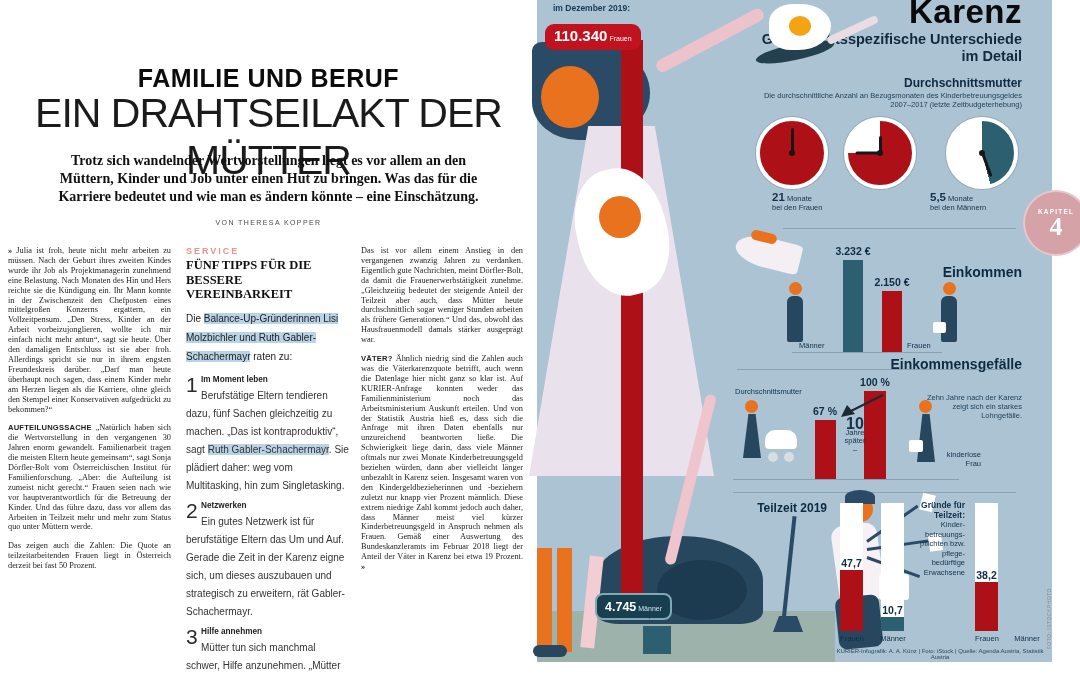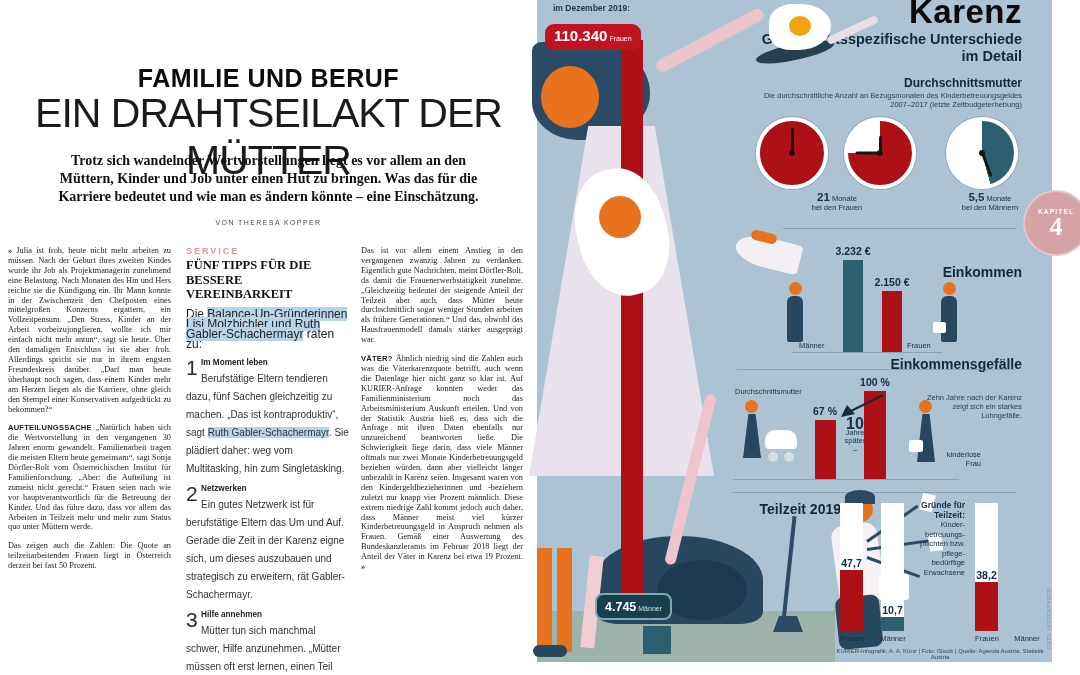--- a/index.html
+++ b/index.html
@@ -19,21 +19,21 @@
   .c1{left:8px;width:163px;}
   .c2{left:186px;width:164px;}
   .c3{left:361px;width:162px;}
   .body-serif p{margin:0 0 9px 0;font-family:"Liberation Serif",serif;font-size:8.3px;
                 line-height:9.9px;text-align:justify;color:#1c1c1c;}
   .lead{font-family:"Liberation Sans",sans-serif;font-weight:700;font-size:7.6px;letter-spacing:.2px;}
   .pmark{font-weight:700;}
   .svc-label{display:block;font-weight:700;font-size:9px;letter-spacing:2px;color:#e59394;margin-bottom:2px;}
   .svc-title{display:block;font-family:"Liberation Serif",serif;font-weight:700;font-size:12.5px;
              line-height:14.5px;color:#111;margin-bottom:7px;}
-  .svc-intro{display:block;font-size:12px;line-height:10px;color:#222;margin-bottom:9px;}
+  .svc-intro{display:block;font-size:10px;line-height:19px;color:#222;margin-bottom:9px;}
   .hl{background:#b9d4e6;}
   .tip{margin-bottom:8px;overflow:hidden;}
   .tip-num{float:left;width:15px;font-weight:300;font-size:21px;line-height:20px;color:#2b2b2b;}
   .tip-title{display:block;font-weight:700;font-size:8.2px;line-height:10px;color:#222;}
   .tip-body{font-size:10px;line-height:9.4px;color:#333;}
   
   .info{position:absolute;left:537px;top:0;width:515px;height:662px;background:#abc3d3;overflow:visible;}
   .floor{position:absolute;left:0;top:611px;width:298px;height:51px;background:#9cb2ab;}
   .date-note{position:absolute;left:16px;top:3px;font-weight:700;font-size:8.5px;color:#183a54;z-index:6;}
   .big-bar{position:absolute;left:84px;top:40px;width:22px;height:580px;background:#ad1016;z-index:3;}
@@ -56,21 +56,21 @@
   .kbg-h{position:absolute;right:30px;top:76px;font-weight:700;font-size:12px;color:#0e2a40;}
   .kbg-sub{position:absolute;right:30px;top:91px;text-align:right;font-size:7.5px;line-height:9px;color:#24445c;width:260px;}
   .clock{position:absolute;top:117px;width:64px;height:64px;border-radius:50%;border:4px solid #fff;
          box-shadow:0 0 0 1px #8fa9ba;z-index:2;}
   .clock::after{content:"";position:absolute;left:50%;top:50%;width:6px;height:6px;margin:-3px 0 0 -3px;
                 background:#171717;border-radius:50%;}
   .hand{position:absolute;left:50%;bottom:50%;width:3px;height:25px;margin-left:-1.5px;background:#171717;
         transform-origin:50% 100%;border-radius:2px;}
   .hand.h2{height:17px;}
   .ck1{left:219px;} .ck2{left:307px;} .ck3{left:409px;}
-  .clk-label{position:absolute;top:193px;text-align:center;color:#14324a;font-size:7.5px;line-height:9px;z-index:2;}
+  .clk-label{position:absolute;top:193px;color:#14324a;font-size:7.5px;line-height:9px;z-index:2;}
   .clk-label .cv{font-weight:700;font-size:11.5px;}
   .cl-f{left:235px;width:130px;} .cl-m{left:393px;width:120px;}
   .divider{position:absolute;height:1px;background:#87a3b4;}
   .dv1{top:228px;left:246px;width:233px;}
   .dv2{top:369px;left:200px;width:279px;}
   .dv3{top:492px;left:196px;width:283px;}
   .bw{position:absolute;display:flex;flex-direction:column;justify-content:flex-end;align-items:center;z-index:2;}
   .blabel{font-weight:700;font-size:10.5px;color:#0f2d44;margin-bottom:3px;white-space:nowrap;}
   .bar{width:20px;}
   .red{background:#ad1016;} .teal{background:#2c5f70;}
@@ -80,22 +80,22 @@
   .sec-sub{position:absolute;right:30px;text-align:right;font-size:7.5px;line-height:9px;color:#24445c;z-index:2;}
   .mid10{position:absolute;left:302px;top:420px;width:32px;text-align:center;color:#14324a;
          font-size:7.5px;line-height:8.5px;z-index:2;}
   .mid10 .cv{font-weight:700;font-size:16px;}
   .arrow{position:absolute;left:300px;top:393px;z-index:3;}
   .tz{position:absolute;top:503px;width:23px;height:128px;background:#fff;display:flex;
       flex-direction:column;justify-content:flex-end;align-items:center;z-index:2;}
   .tzlabel{font-weight:700;font-size:10.5px;color:#0f2d44;margin-bottom:1px;}
   .fill{width:100%;}
   .tzcat{position:absolute;top:634px;width:40px;text-align:center;font-size:7.5px;color:#11304a;z-index:2;}
-  .tz-head{position:absolute;left:156px;width:148px;top:501px;text-align:right;font-weight:700;
-           font-size:14px;color:#0e2a40;z-index:2;}
+  .tz-head{position:absolute;left:142px;width:148px;top:501px;text-align:right;font-weight:700;
+           font-size:12px;color:#0e2a40;z-index:2;}
   .tz-sub{position:absolute;left:140px;width:148px;top:518px;text-align:right;font-weight:700;
           font-size:8.5px;line-height:10px;color:#14324a;z-index:2;}
   .gruende{position:absolute;left:350px;width:78px;top:501px;text-align:right;font-size:7.5px;
            line-height:9.5px;color:#14324a;z-index:2;}
   .gruende .gb{font-weight:700;font-size:8.5px;}
   .badge{position:absolute;left:486px;top:190px;width:62px;height:62px;border-radius:50%;background:#d5a2a8;
          border:2px solid rgba(255,255,255,.4);z-index:7;display:flex;flex-direction:column;
          align-items:center;justify-content:center;color:#fff;}
   .badge .bk{font-weight:700;font-size:6.5px;letter-spacing:1.2px;}
   .badge .bn{font-family:"Liberation Serif",serif;font-weight:700;font-size:26px;line-height:24px;}

